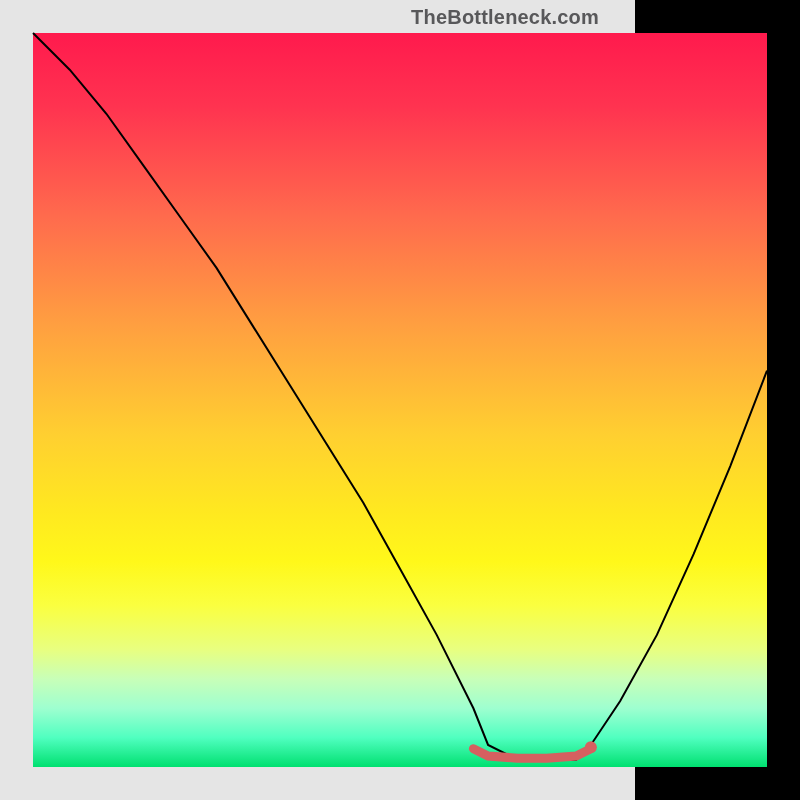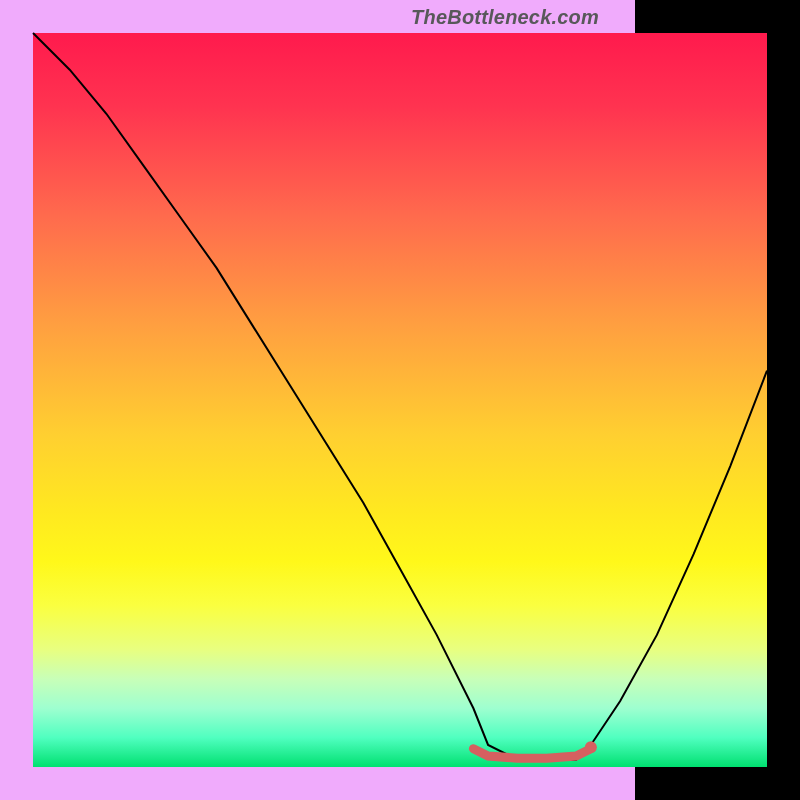--- a/index.html
+++ b/index.html
@@ -1,22 +1,21 @@
 <!DOCTYPE html>
 <html><head>
 <meta charset="utf-8">
 <style>
   * { margin: 0; padding: 0; box-sizing: border-box; }
   html, body { width: 800px; height: 800px; overflow: hidden; background: #000; }
   .chart-container {
     position: relative;
     width: 635px;
     height: 800px;
-    background: #f0abfc;
-    font-style: italic;
+    background: #e5e5e5;
   }
   .plot-area {
     position: absolute;
     left: 33px;
     top: 33px;
     width: 734px;
     height: 734px;
     
     background: linear-gradient(
       to bottom,

